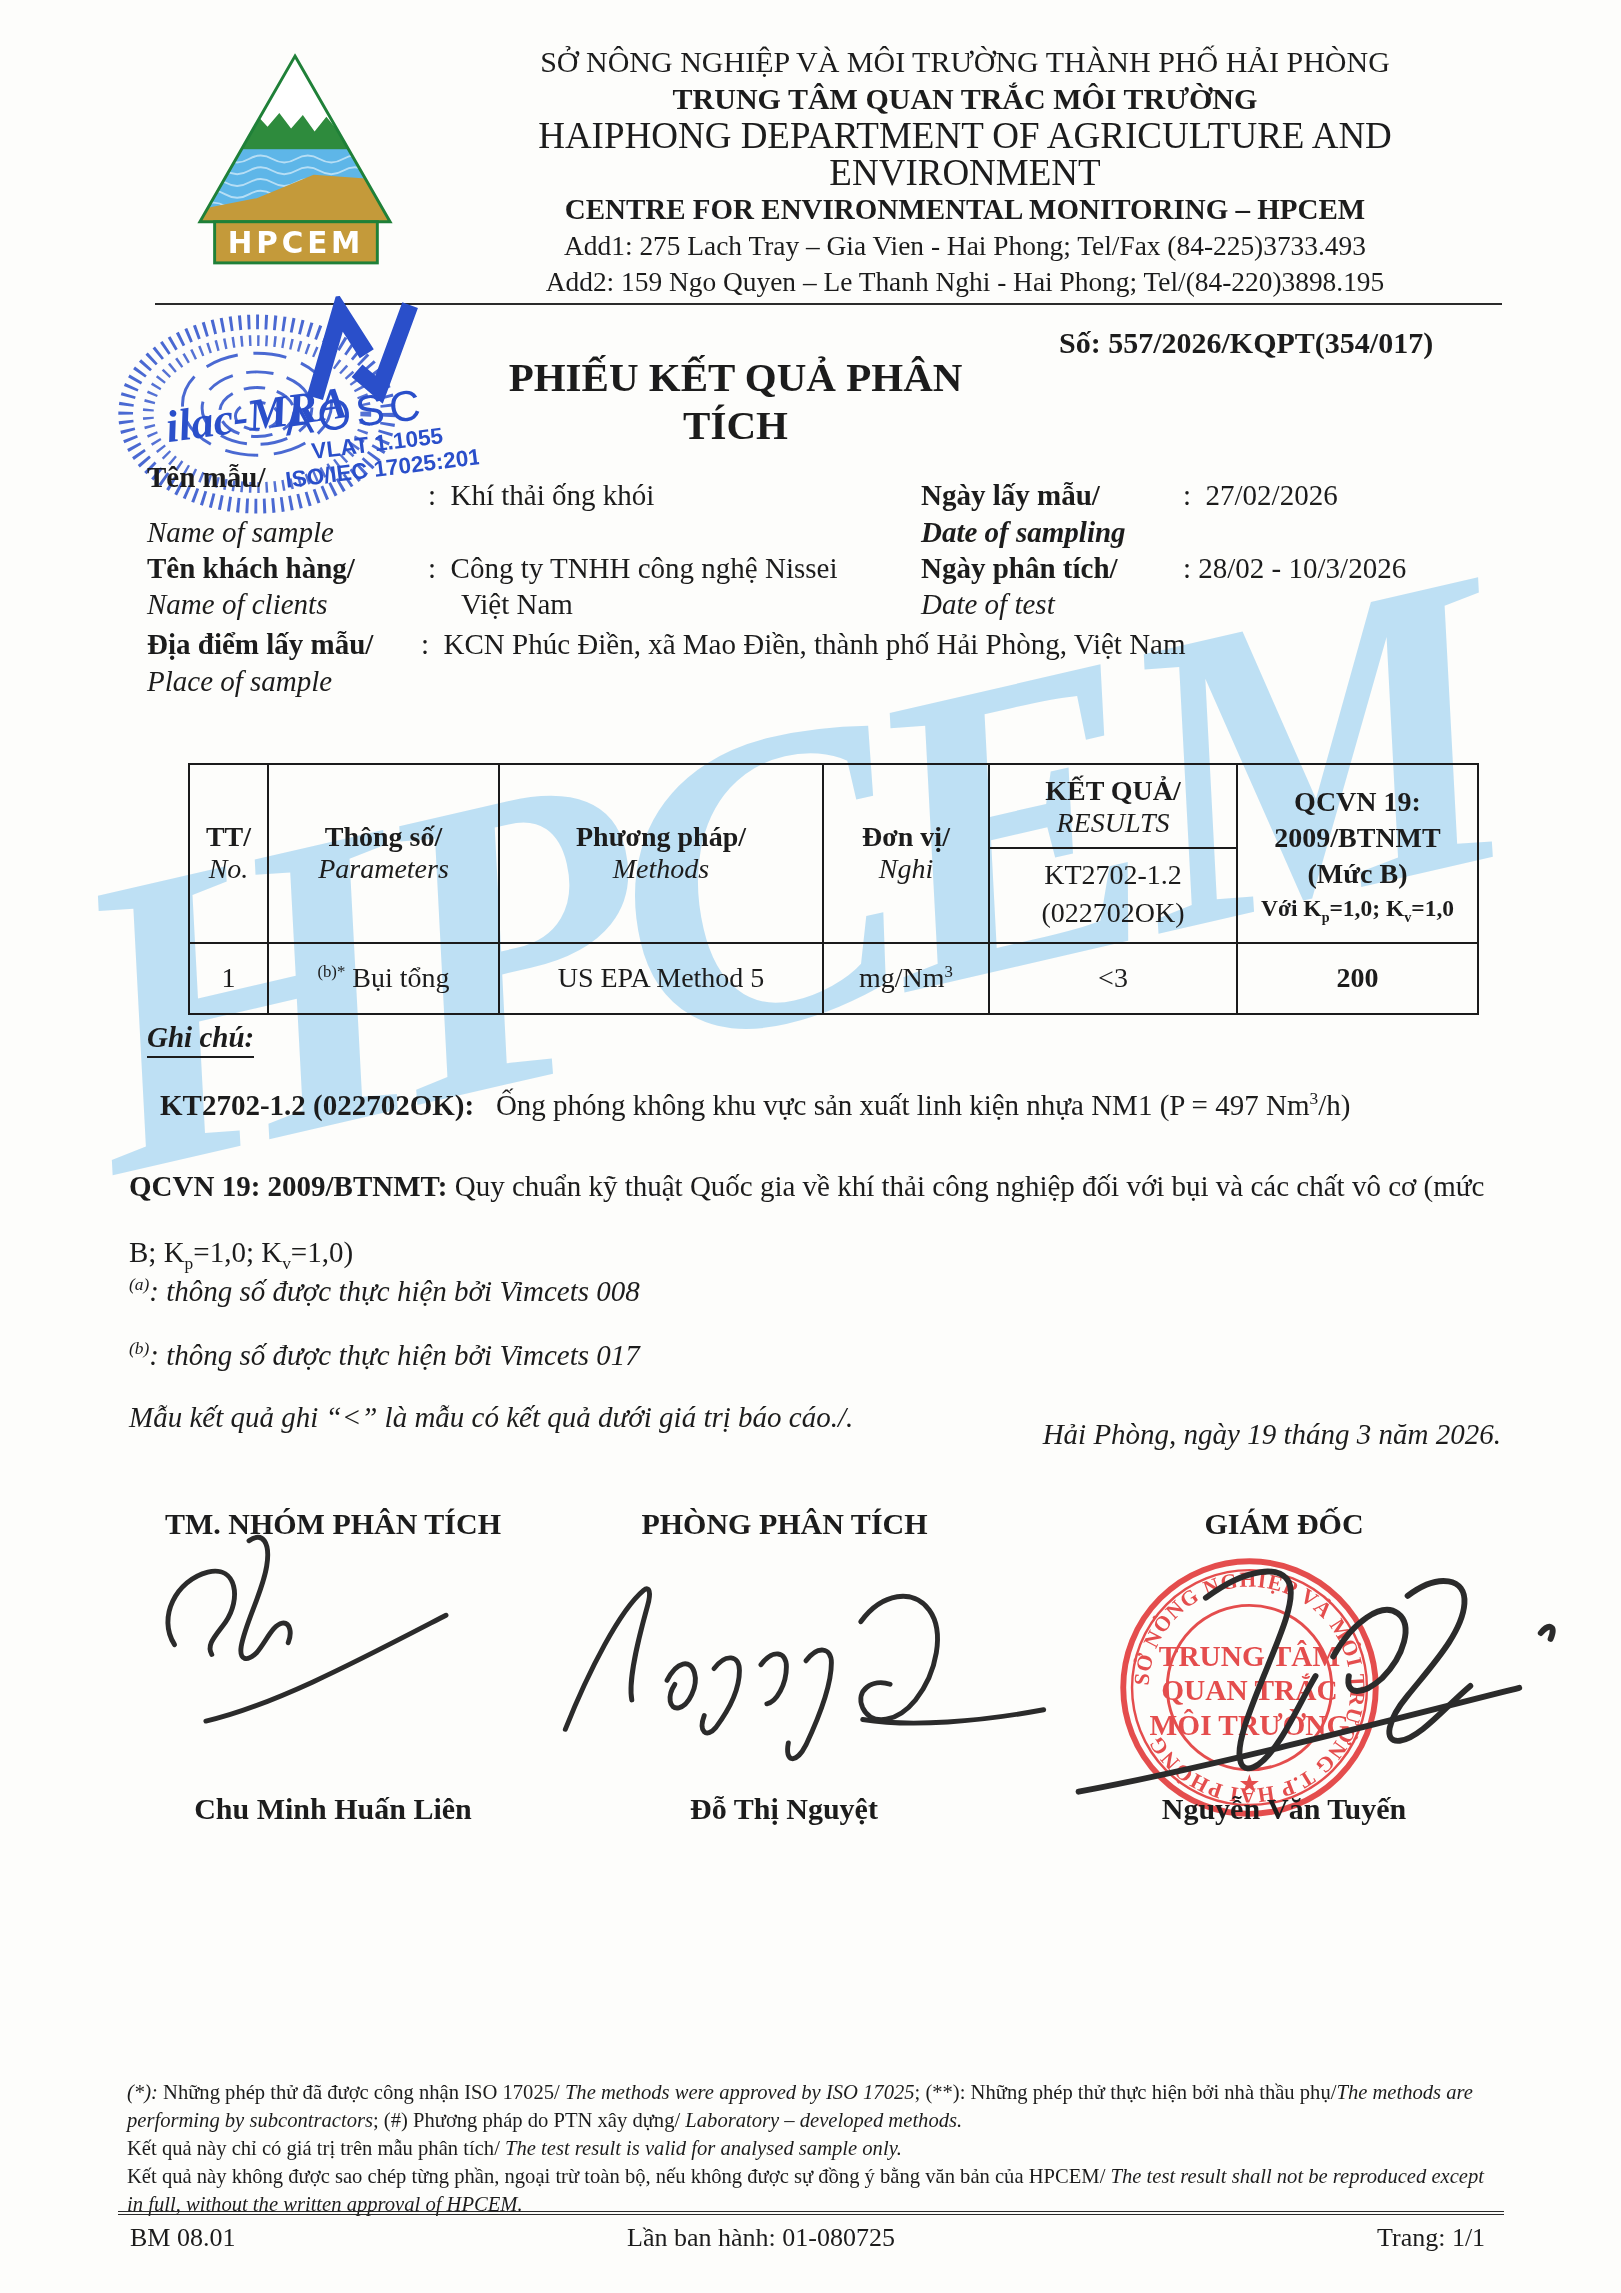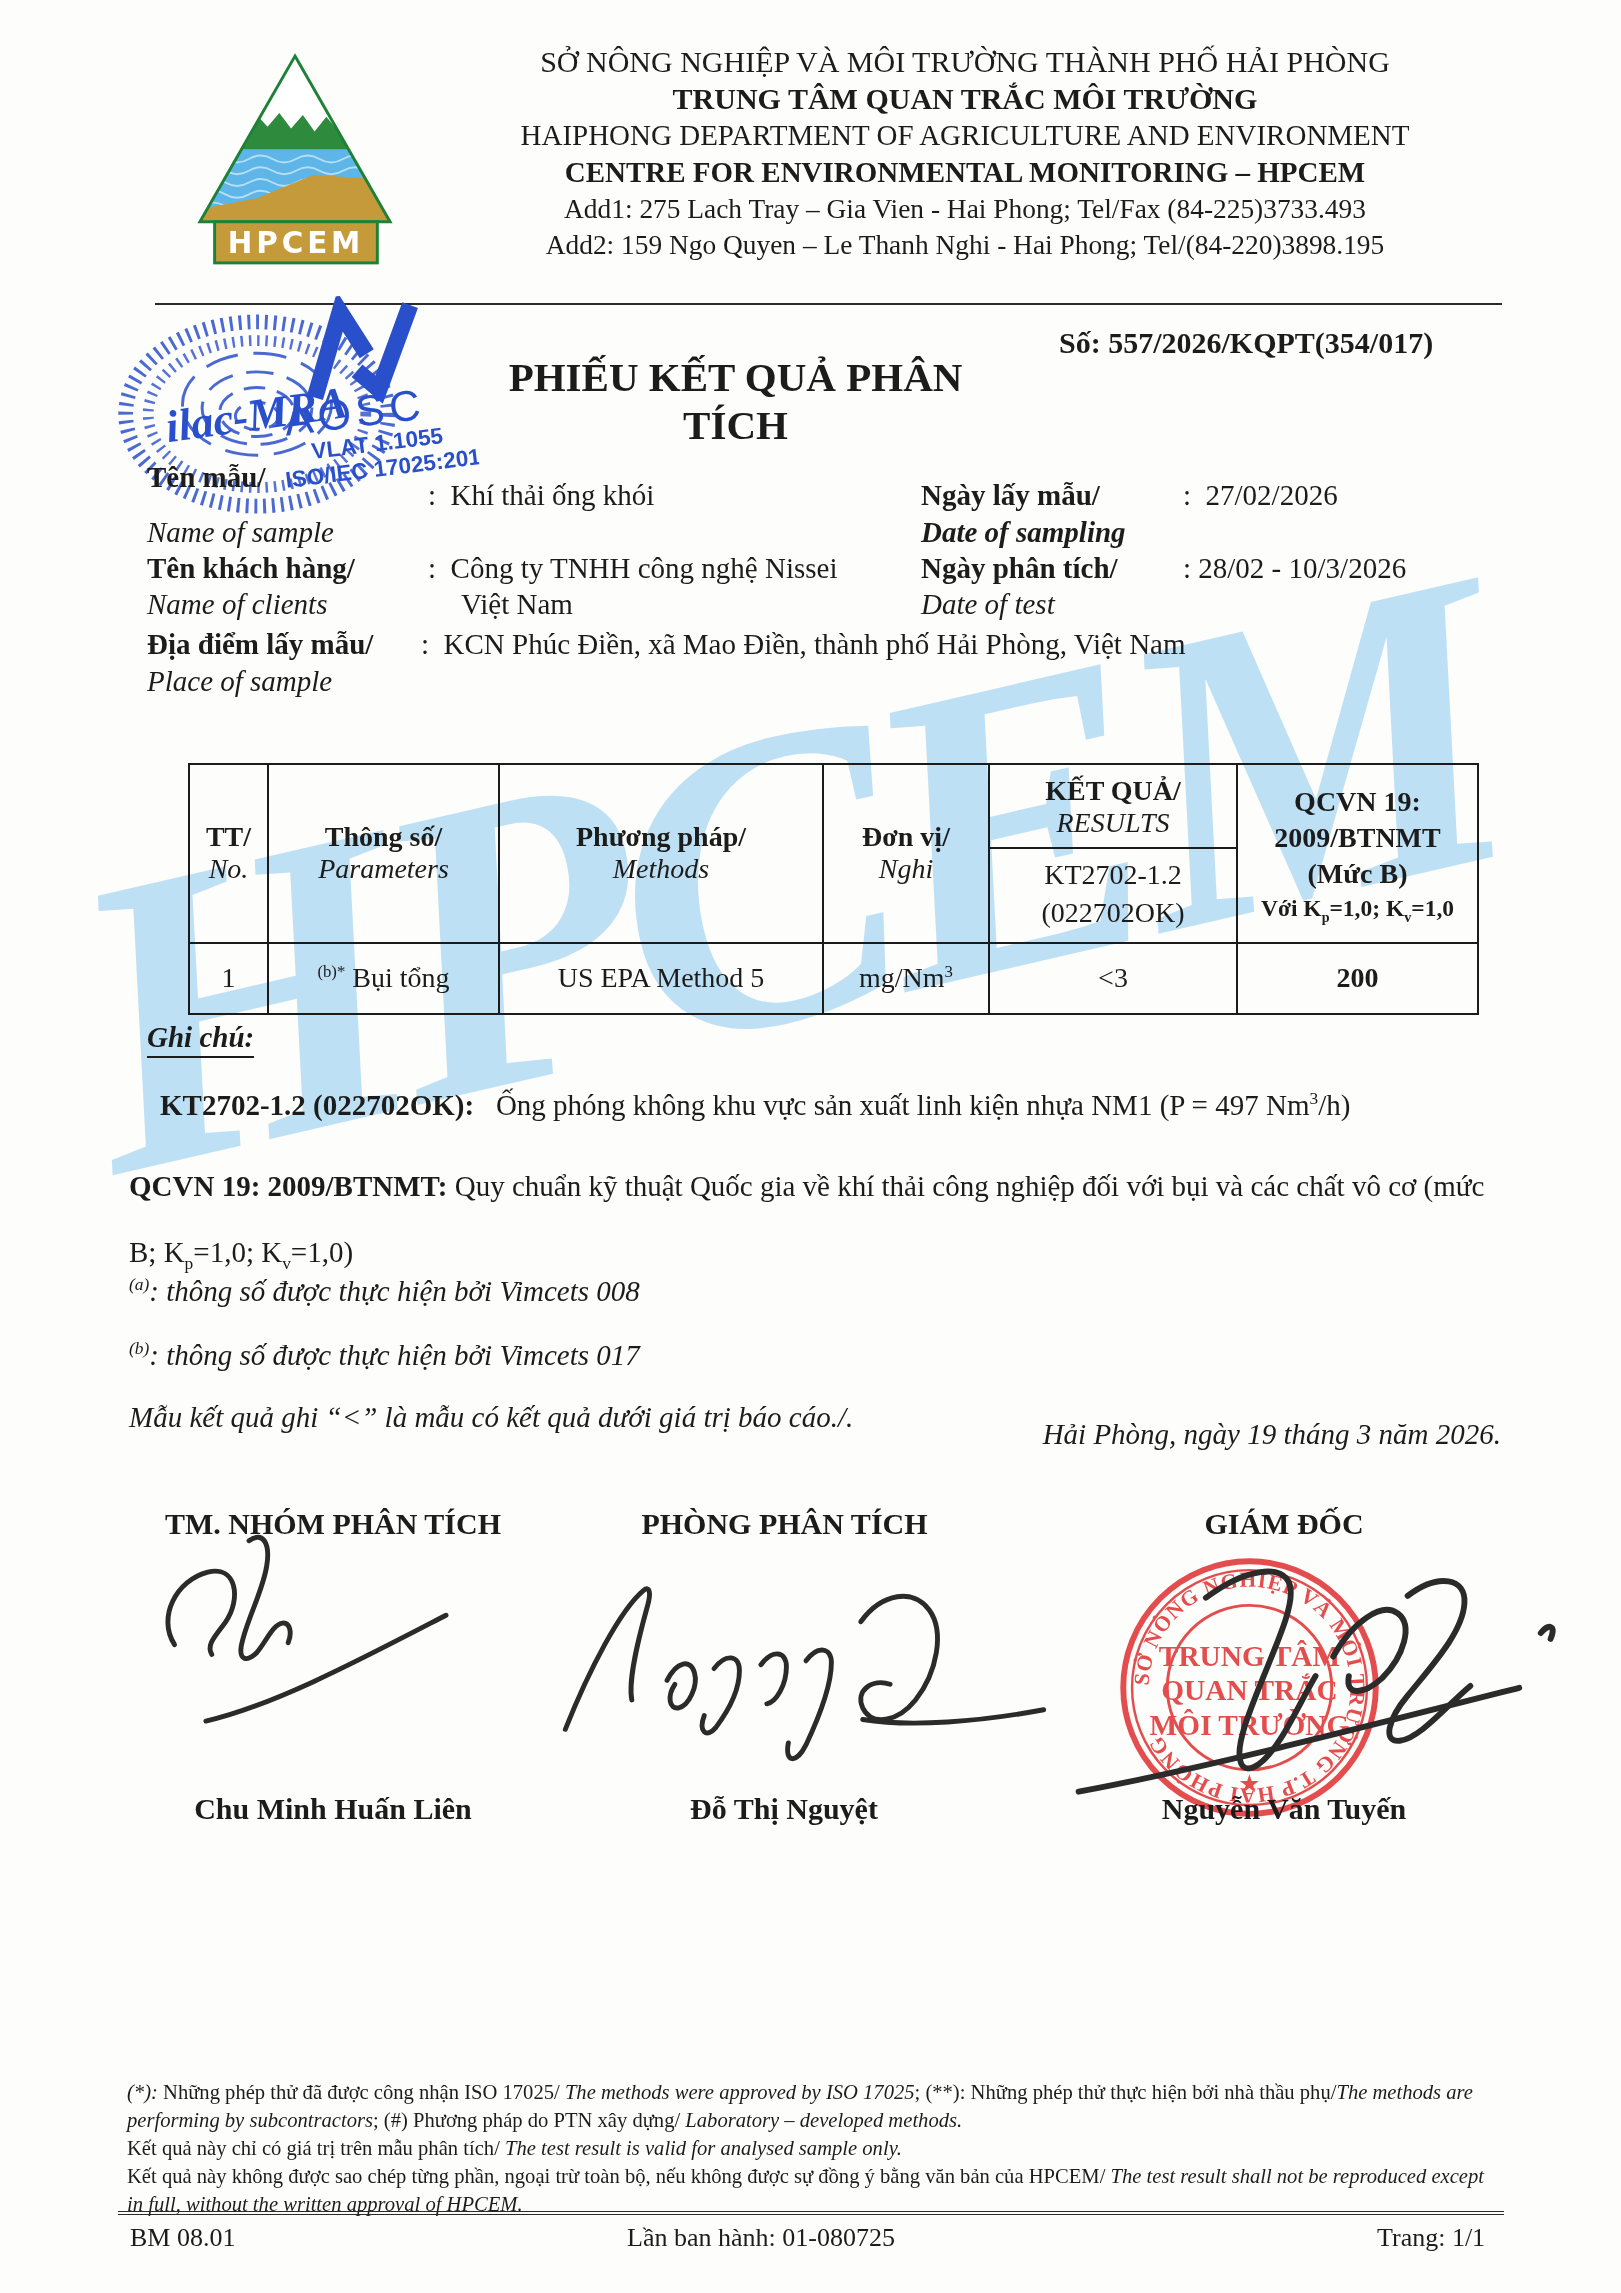--- a/index.html
+++ b/index.html
@@ -19,21 +19,21 @@
     left:69px;top:647px;width:1588px;height:470px;z-index:0;
     font-size:421px;line-height:421px;font-weight:bold;font-style:italic;
     color:rgba(128,196,238,0.50);letter-spacing:-17.6px;white-space:nowrap;
     transform:rotate(-13deg);transform-origin:50% 50%;user-select:none;
   }
 
   
   #hdr{left:421px;top:43px;width:1088px;text-align:center;z-index:1;}
   #hdr .l1{font-size:30px;line-height:37px;}
   #hdr .l2{font-size:30px;line-height:37px;font-weight:bold;}
-  #hdr .l3{font-size:29px;line-height:37px;}
+  #hdr .l3{font-size:37px;line-height:37px;}
   #hdr .l4{font-size:29px;line-height:37px;font-weight:bold;}
   #hdr .l5,#hdr .l6{font-size:27.4px;line-height:36px;}
   #sepline{left:155px;top:303px;width:1347px;height:0;border-top:2.9px solid #2a2a2a;z-index:1;}
 
   
   #aosc-block{left:253px;top:294px;width:216px;height:186px;z-index:1;transform:rotate(-7deg);}
   #docno{left:1059px;top:326px;width:451px;font-size:30px;font-weight:bold;z-index:1;}
   #title-vi{left:461px;top:353px;width:549px;text-align:center;font-size:41px;font-weight:bold;z-index:1;}
   #title-en{left:461px;top:404px;width:549px;text-align:center;font-size:36px;font-weight:bold;font-style:italic;z-index:1;}
 

